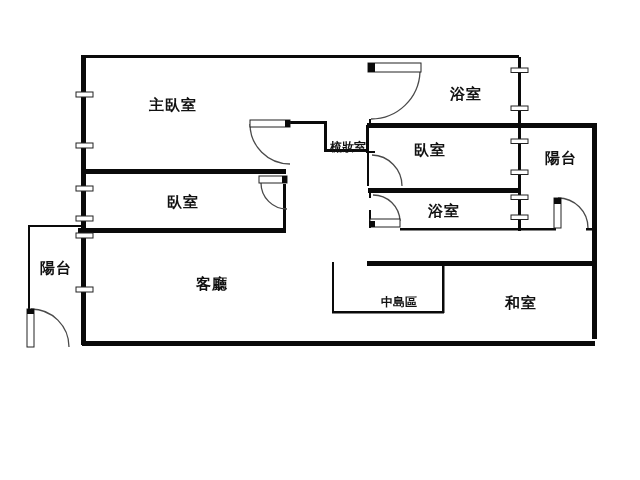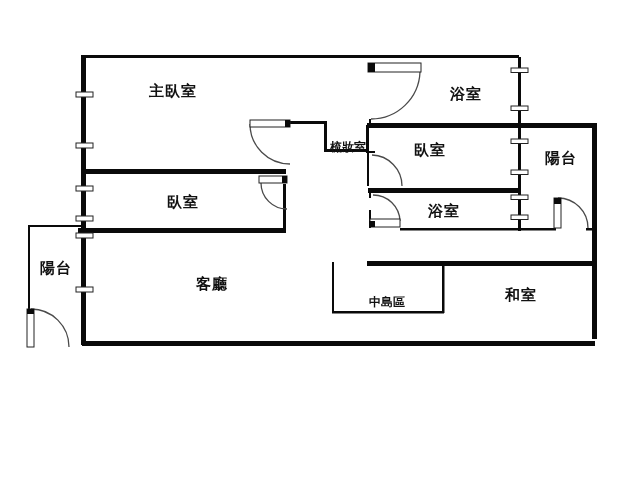--- a/index.html
+++ b/index.html
@@ -87,25 +87,25 @@
       <rect x="76" y="287" width="17" height="5"></rect>
       <rect x="511" y="68" width="17" height="4.5"></rect>
       <rect x="511" y="106" width="17" height="4.5"></rect>
       <rect x="511" y="139" width="17" height="4.5"></rect>
       <rect x="511" y="170" width="17" height="4.5"></rect>
       <rect x="511" y="195" width="17" height="4.5"></rect>
       <rect x="511" y="215" width="17" height="4.5"></rect>
     </g>
   </svg>
 
-  <div class="room-label" style="left:173px;top:91px;">主臥室</div>
+  <div class="room-label" style="left:173px;top:105px;">主臥室</div>
   <div class="room-label" style="left:466px;top:94px;">浴室</div>
   <div class="room-label small" style="left:348px;top:136px;">梳妝室</div>
   <div class="room-label" style="left:430px;top:150px;">臥室</div>
   <div class="room-label" style="left:561px;top:158px;">陽台</div>
   <div class="room-label" style="left:183px;top:202px;">臥室</div>
   <div class="room-label" style="left:444px;top:211px;">浴室</div>
   <div class="room-label" style="left:56px;top:268px;">陽台</div>
   <div class="room-label" style="left:172px;top:284px;margin-left:40px;">客廳</div>
-  <div class="room-label small" style="left:387px;top:291px;">中島區</div>
-  <div class="room-label" style="left:521px;top:295px;">和室</div>
+  <div class="room-label small" style="left:399px;top:291px;">中島區</div>
+  <div class="room-label" style="left:521px;top:303px;">和室</div>
 
 </div>
 
 </body></html>

